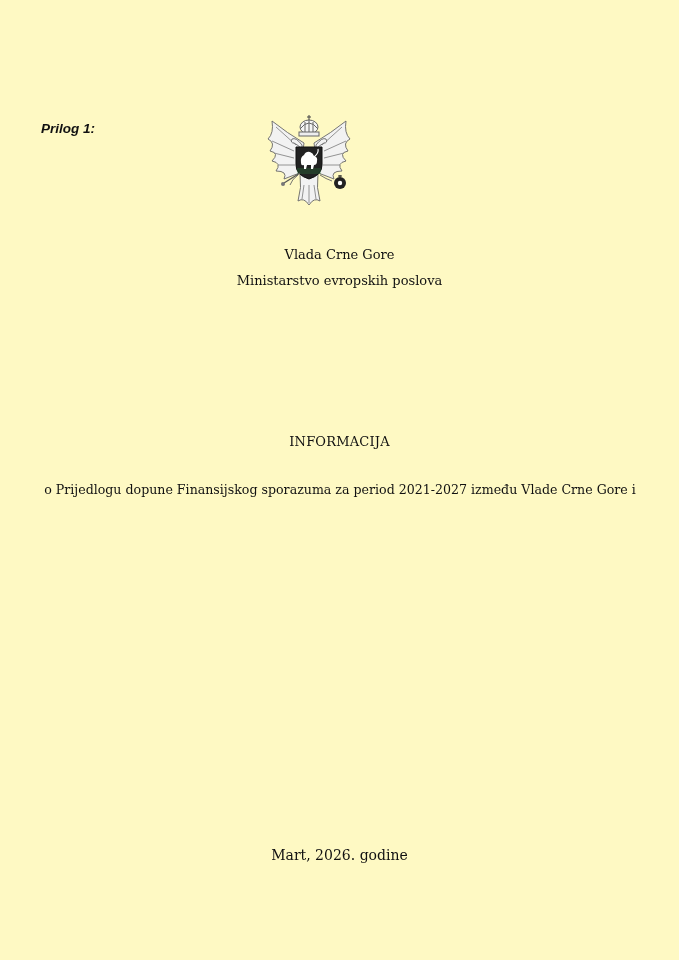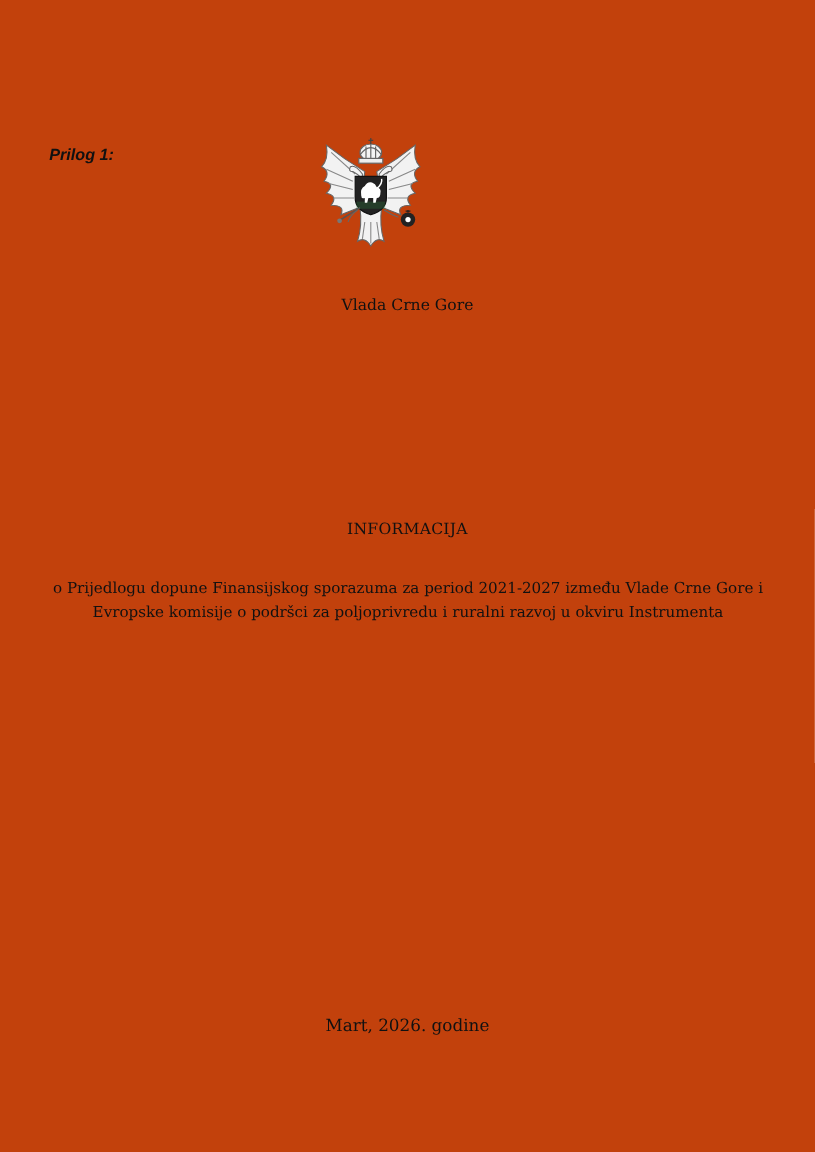--- a/index.html
+++ b/index.html
@@ -12,21 +12,21 @@
       height: 960px;
       position: relative;
       overflow: hidden;
       color: #111111;
     }
     .page {
       position: absolute;
       left: 0; top: 0;
       width: 679px;
       height: 960px;
-      background: #c2410c;
+      background: #fef9c3;
     }
     .prilog {
       position: absolute;
       left: 41px;
       top: 121px;
       font-family: "Liberation Sans", sans-serif;
       font-weight: bold;
       font-style: italic;
       font-size: 13.5px;
       color: #111;
@@ -113,23 +113,23 @@
 
       <circle cx="78" cy="70" r="6" fill="#222"></circle>
       <circle cx="78" cy="70" r="2.2" fill="#fff"></circle>
       <path d="M78 62 L78 64 M76 63 L80 63" stroke="#222" stroke-width="1"></path>
 
       <path d="M36 62 Q30 66 28 72 M58 62 Q64 66 70 68" fill="none" stroke="#666" stroke-width="0.9"></path>
     </svg>
   </div>
 
   <div class="center-line serif-bold org1">Vlada Crne Gore</div>
+  <div class="center-line serif-bold org2">Ministarstvo evropskih poslova</div>
 
   <div class="center-line serif-bold doc-title">INFORMACIJA</div>
 
   <div class="subject serif-bold">
     <span>o Prijedlogu dopune Finansijskog sporazuma za period 2021-2027 između Vlade Crne Gore i</span>
-    <span>Evropske komisije o podršci za poljoprivredu i ruralni razvoj u okviru Instrumenta</span>
   </div>
 
   <div class="center-line serif-bold date">Mart, 2026. godine</div>
 
 </div>
 
 </body></html>

